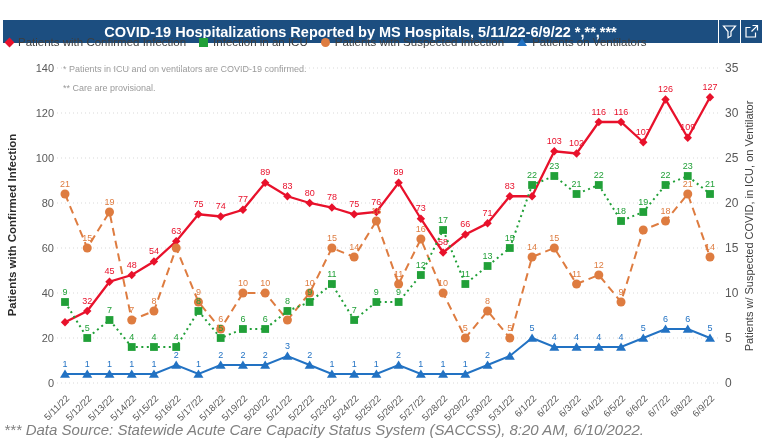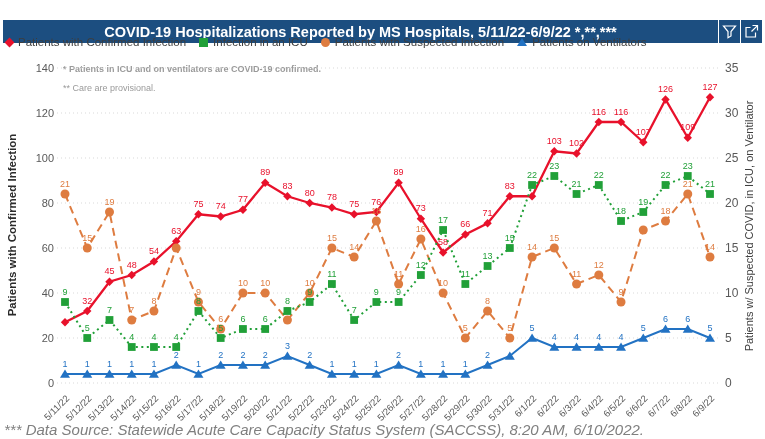--- a/index.html
+++ b/index.html
@@ -14,21 +14,21 @@
            border-left:1px solid #fff;cursor:pointer;}
   .legend{position:absolute;top:36px;left:6px;display:flex;align-items:center;gap:13px;}
   .lg-item{display:flex;align-items:center;gap:5px;}
   .lg-label{font-size:11.5px;color:#3d3d3d;}
   .lg-diamond{width:7px;height:7px;transform:rotate(45deg);background:var(--c);}
   .lg-square{width:9px;height:9px;background:var(--c);}
   .lg-triangle{width:0;height:0;border-left:5px solid transparent;border-right:5px solid transparent;
                border-bottom:8px solid var(--c);background:none;}
   .lg-circle{width:9px;height:9px;border-radius:50%;background:var(--c);}
   .note{position:absolute;font-size:9px;color:#9a9a9a;}
-  .note1{top:64px;left:63px;font-weight:bold;} .note2{top:83px;left:63px;}
+  .note1{top:64px;left:63px;} .note2{top:83px;left:63px;}
   .source{position:absolute;left:4px;top:421px;font-size:15px;font-style:italic;color:#7f7f7f;}
   svg#chart{position:absolute;top:0;left:0;}
   .tickL{font-size:11px;fill:#595959;}
   .tickR{font-size:12px;fill:#595959;}
   .tickX{font-size:9.5px;fill:#595959;}
   .dlabel{font-size:9px;}
   .axisL{font-size:11.5px;font-weight:bold;fill:#2b2b2b;}
   .axisR{font-size:11px;fill:#404040;}
 </style>
 </head>

